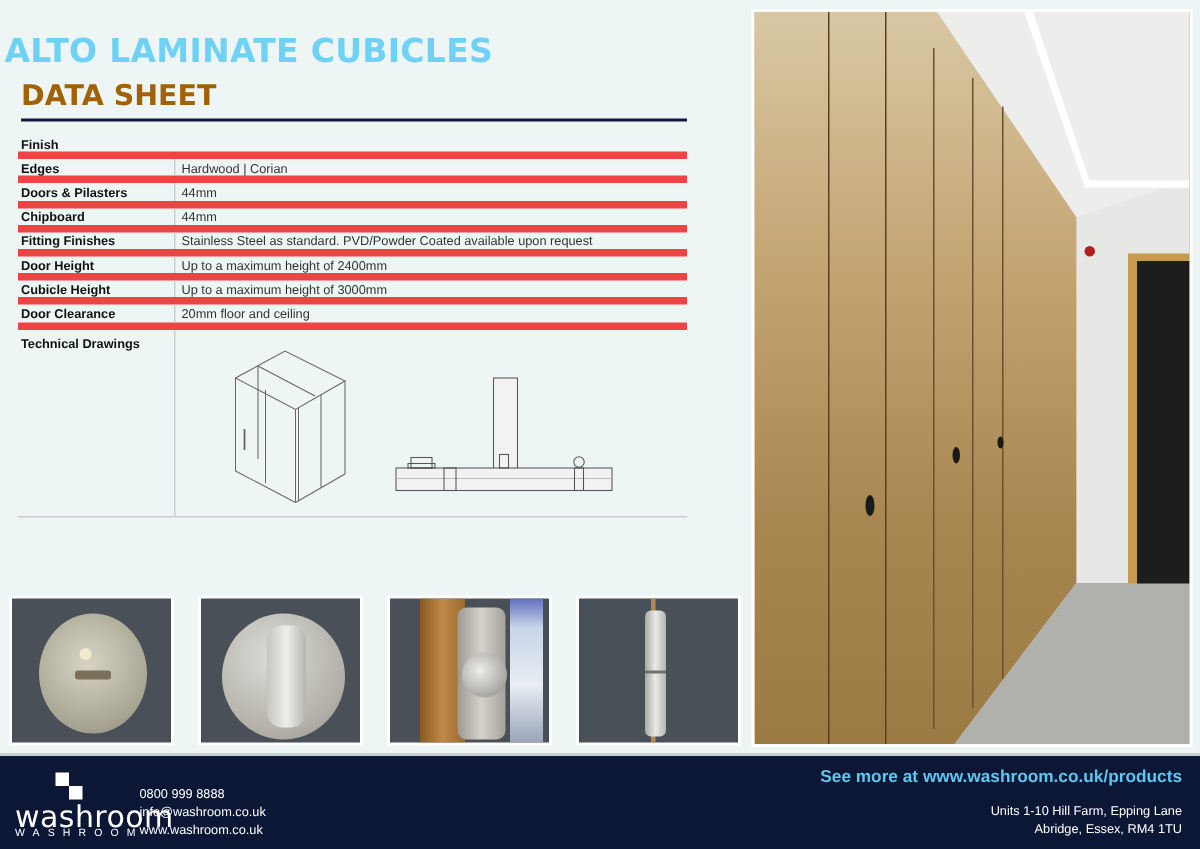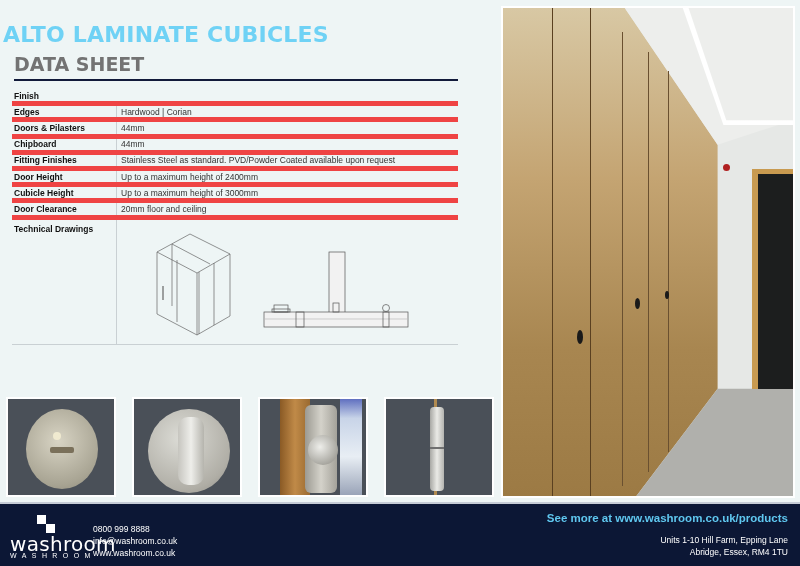--- a/index.html
+++ b/index.html
@@ -1,20 +1,20 @@
 <!DOCTYPE html>
 <html><head>
 <meta charset="utf-8">
 <style>
   * { box-sizing: border-box; margin: 0; padding: 0; }
   html, body { width: 800px; height: 566px; overflow: hidden; }
   body { background: #eef5f5; font-family: "Liberation Sans", sans-serif; position: relative; }
 
   .title-1 { position: absolute; left: 3px; top: 22px; font-size: 22px; font-weight: bold; color: #6fd2f5; letter-spacing: 0.2px; font-family: "DejaVu Sans", sans-serif; }
-  .title-2 { position: absolute; left: 14px; top: 53px; font-size: 19px; font-weight: bold; color: #737373; font-family: "DejaVu Sans", sans-serif; }
+  .title-2 { position: absolute; left: 14px; top: 53px; font-size: 19px; font-weight: bold; color: #a16207; font-family: "DejaVu Sans", sans-serif; }
   .title-rule { position: absolute; left: 14px; top: 79px; width: 444px; height: 2px; background: #111a3a; }
 
   .spec-table { position: absolute; left: 12px; top: 90px; width: 446px; }
   .spec-row { display: flex; height: 16.2px; border-bottom: 5px solid #ef4444; font-size: 8.5px; align-items: center; }
   .spec-label { width: 104px; font-weight: bold; color: #111; padding-left: 2px; height: 100%; display: flex; align-items: center; }
   .spec-value { flex: 1; color: #333; padding-left: 4px; border-left: 1px solid #c9d0d3; height: 100%; display: flex; align-items: center; }
   .spec-row.drawings { height: 125px; align-items: flex-start; border-bottom: 1px solid #c9d0d3; }
   .spec-row.drawings .spec-label { align-items: flex-start; padding-top: 4px; height: auto; }
   .spec-row.drawings .spec-value { height: 100%; position: relative; }
 

